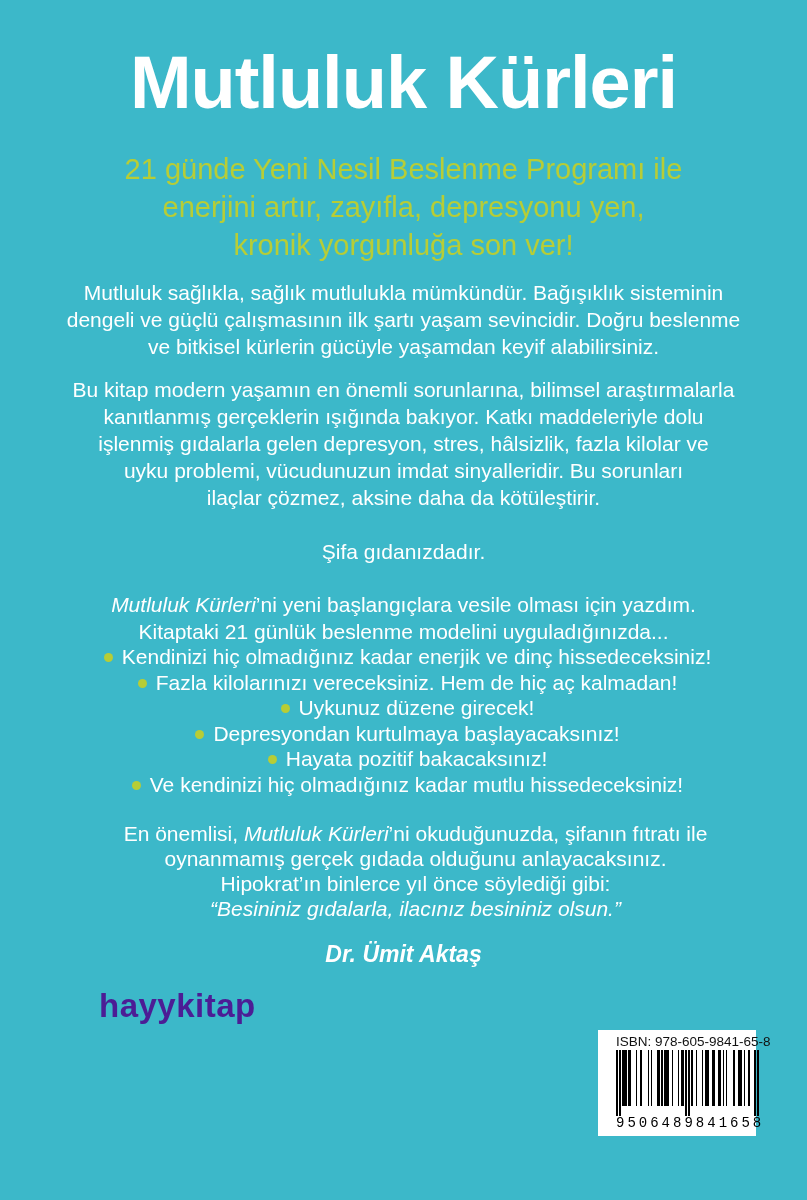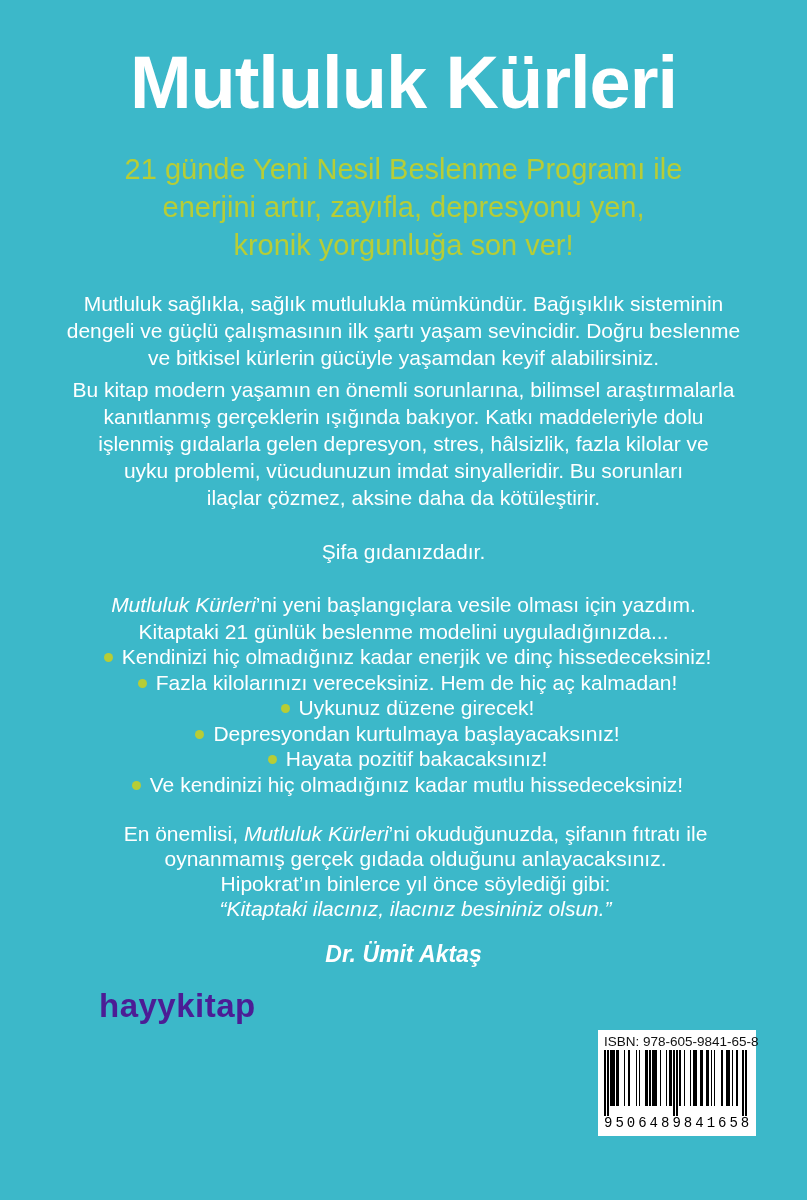--- a/index.html
+++ b/index.html
@@ -39,21 +39,21 @@
     font-size:29px;
     line-height:38px;
     color:var(--accent);
     font-weight:400;
   }
   .body-text{
     font-size:21px;
     line-height:27px;
     color:#fff;
   }
-  .para1{top:290px;}
+  .para1{top:279px;}
   .para2{top:376px;}
   .shifa{top:538px;}
   .intro{top:591px;}
   .intro em,.closing em{font-style:italic;}
   .bullets{top:644px;}
   .bullet-line{
     line-height:25.5px;
     font-size:21px;
     padding-left:8px;
   }
@@ -84,21 +84,21 @@
     letter-spacing:0.5px;
     color:#4c1d95;
     margin-left:42px;
   }
   
   .barcode-box{
     position:absolute;
     left:598px;top:1030px;
     width:158px;height:106px;
     background:#ffffff;
-    padding:4px 6px;
+    padding:4px 18px;
     color:#000;
   }
   .isbn-label{
     font-size:13.5px;
     line-height:15px;
     text-align:center;
     letter-spacing:0px;
     color:#111;
     white-space:nowrap;
   }
@@ -165,21 +165,21 @@
       <div class="bullet-line">
         <span class="dot"></span><span>Hayata pozitif bakacaksınız!</span>
       </div>
       <div class="bullet-line">
         <span class="dot"></span><span>Ve kendinizi hiç olmadığınız kadar mutlu hissedeceksiniz!</span>
       </div>
     </div>
 
   <p class="centered body-text closing"><span>En önemlisi, </span><em>Mutluluk Kürleri</em><span class="lines">’ni okuduğunuzda, şifanın fıtratı ile
 oynanmamış gerçek gıdada olduğunu anlayacaksınız.
-Hipokrat’ın binlerce yıl önce söylediği gibi:</span><br><span class="quote">“Kitaptaki ilacınız, ilacınız besininiz olsun.”</span></p>
+Hipokrat’ın binlerce yıl önce söylediği gibi:</span><br><span class="quote">“Besininiz gıdalarla, ilacınız besininiz olsun.”</span></p>
 
   <p class="centered author">Dr. Ümit Aktaş</p>
 
   <div class="publisher">hayykitap</div>
 
   <div class="barcode-box">
     <div class="isbn-label">ISBN: 978-605-9841-65-8</div>
     <div class="barcode-bars">
         <div class="module black guard"></div>
         <div class="module guard"></div>

